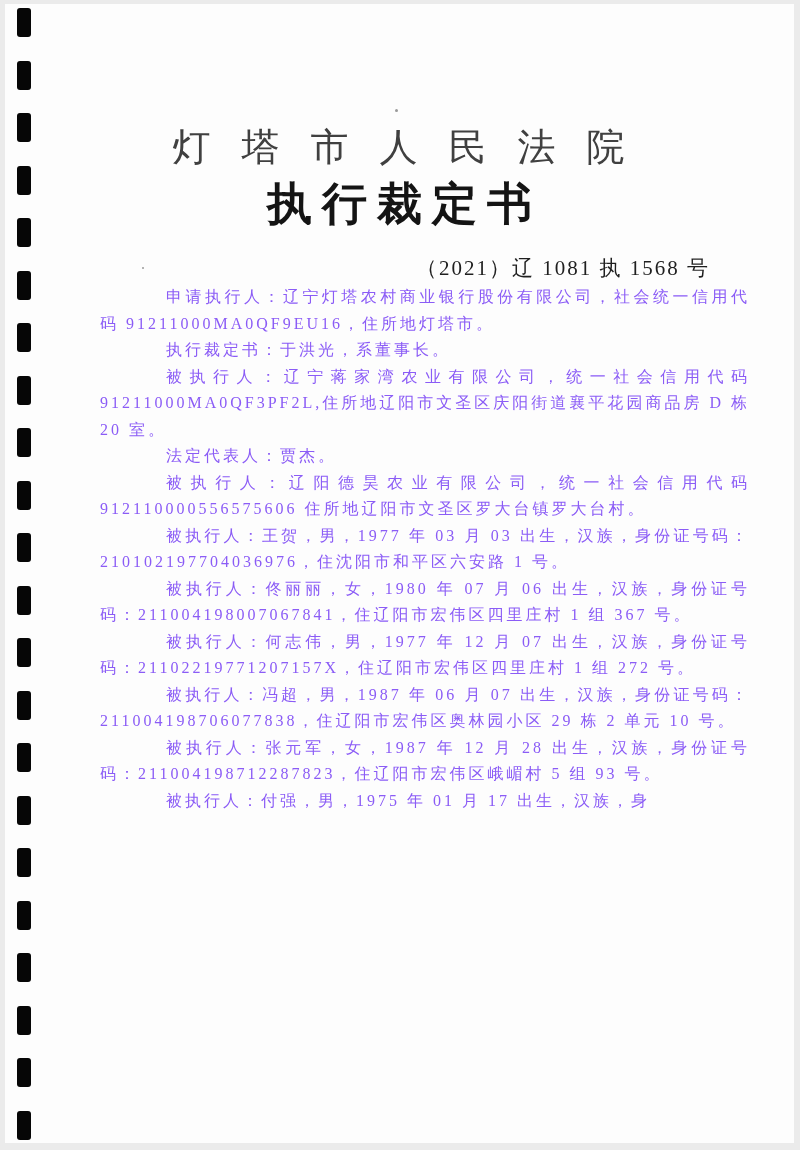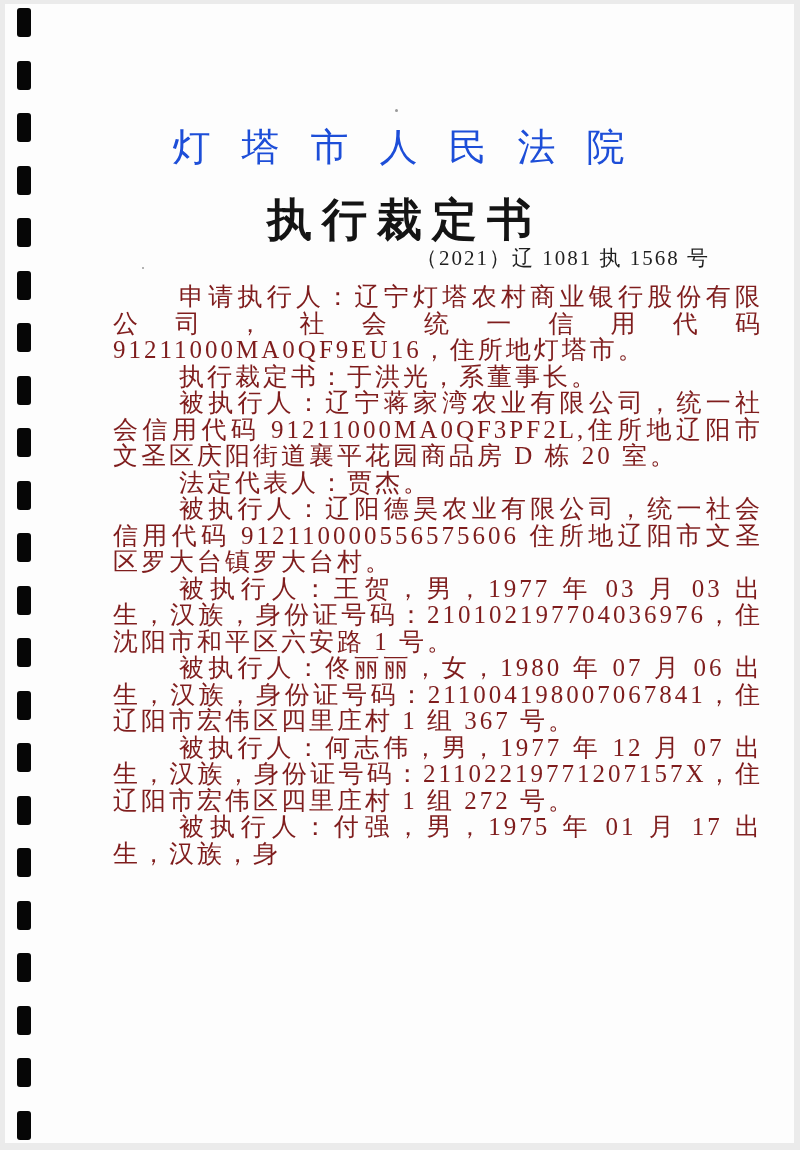--- a/index.html
+++ b/index.html
@@ -17,52 +17,52 @@
     background:#fdfdfd;
   }
   .court{
     position:absolute;top:118px;left:0;right:2px;
     margin:0;
     text-align:center;
     font-size:38px;
     font-weight:400;
     letter-spacing:31px;
     text-indent:31px;
-    color:#1d4ed8;
+    color:#404040;
     white-space:nowrap;
   }
   .title{
     position:absolute;top:170px;left:0;right:0;
-    margin:16px;
+    margin:0;
     text-align:center;
     font-size:45px;
     font-weight:700;
     letter-spacing:10px;
     text-indent:10px;
     color:#141414;
     white-space:nowrap;
   }
   .caseno{
-    position:absolute;top:240px;left:95px;width:650px;
+    position:absolute;top:250px;left:95px;width:650px;
     text-align:right;
     padding-right:40px;
     box-sizing:border-box;
     font-size:21px;
     letter-spacing:2px;
     color:#1f1f1f;
     white-space:nowrap;
   }
   .docbody{
-    position:absolute;top:280px;left:108px;width:650px;
-    font-size:25px;
+    position:absolute;top:280px;left:95px;width:650px;
+    font-size:16px;
     line-height:26.5px;
     letter-spacing:3px;
     text-align:justify;
     text-justify:inter-ideograph;
-    color:#7f1d1d;
+    color:#8b5cf6;
   }
   .para{margin:0;text-indent:66px;}
   .holes{
     position:absolute;left:17px;top:8px;
     display:flex;flex-direction:column;row-gap:23.5px;
   }
   .hole{
     width:14px;height:29px;
     background:#060606;
     border-radius:3px;
@@ -81,20 +81,22 @@
     <div class="caseno">（2021）辽 1081 执 1568 号</div>
     <div class="docbody">
         <p class="para">申请执行人：辽宁灯塔农村商业银行股份有限公司，社会统一信用代码 91211000MA0QF9EU16，住所地灯塔市。</p>
         <p class="para">执行裁定书：于洪光，系董事长。</p>
         <p class="para">被执行人：辽宁蒋家湾农业有限公司，统一社会信用代码 91211000MA0QF3PF2L,住所地辽阳市文圣区庆阳街道襄平花园商品房 D 栋 20 室。</p>
         <p class="para">法定代表人：贾杰。</p>
         <p class="para">被执行人：辽阳德昊农业有限公司，统一社会信用代码 912110000556575606 住所地辽阳市文圣区罗大台镇罗大台村。</p>
         <p class="para">被执行人：王贺，男，1977 年 03 月 03 出生，汉族，身份证号码：210102197704036976，住沈阳市和平区六安路 1 号。</p>
         <p class="para">被执行人：佟丽丽，女，1980 年 07 月 06 出生，汉族，身份证号码：211004198007067841，住辽阳市宏伟区四里庄村 1 组 367 号。</p>
         <p class="para">被执行人：何志伟，男，1977 年 12 月 07 出生，汉族，身份证号码：21102219771207157X，住辽阳市宏伟区四里庄村 1 组 272 号。</p>
+        <p class="para">被执行人：冯超，男，1987 年 06 月 07 出生，汉族，身份证号码：211004198706077838，住辽阳市宏伟区奥林园小区 29 栋 2 单元 10 号。</p>
+        <p class="para">被执行人：张元军，女，1987 年 12 月 28 出生，汉族，身份证号码：211004198712287823，住辽阳市宏伟区峨嵋村 5 组 93 号。</p>
         <p class="para">被执行人：付强，男，1975 年 01 月 17 出生，汉族，身</p>
       </div>
     <div class="speck s1"></div>
     <div class="speck s2"></div>
   </div>
   <div class="holes">
       <div class="hole"></div>
       <div class="hole"></div>
       <div class="hole"></div>
       <div class="hole"></div>

